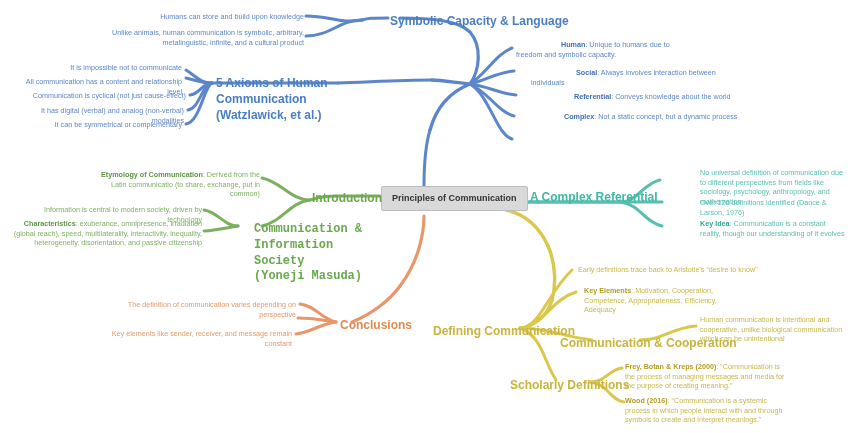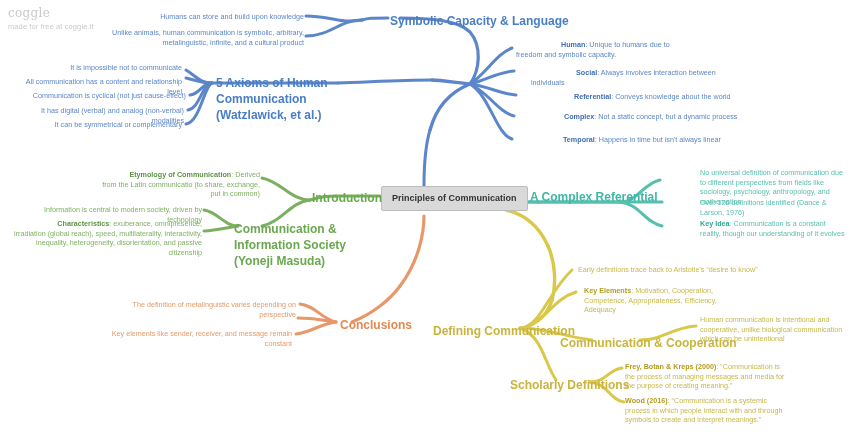--- a/index.html
+++ b/index.html
@@ -26,21 +26,21 @@
 
   .c-blue{color:#4a7ec4;}
   .c-green{color:#6aa84f;}
   .c-teal{color:#3fb8a5;}
   .c-yellow{color:#c9b43c;}
   .c-orange{color:#e08a52;}
 
   .leaf-blue{color:#5b86c9;}
   .leaf-blue b{color:#3d6fb5;padding-left:45px;}
   .leaf-green{color:#7cb05f;}
-  .leaf-green b{color:#5c9443;margin-left:28px;}
+  .leaf-green b{color:#5c9443;}
   .leaf-teal{color:#57bfae;}
   .leaf-teal b{color:#2fa793;}
   .leaf-yellow{color:#c8b749;}
   .leaf-yellow b{color:#b29c1f;}
   .leaf-orange{color:#e39a68;}
 
   .center{
     position:absolute;
     background:#d9d9d9;
     border:1px solid #bdbdbd;
@@ -52,24 +52,20 @@
     text-align:center;
     padding:5px 10px;
     white-space:nowrap;
   }
 </style>
 </head>
 <body>
 
 <div id="map">
 
-  <div class="logo">
-    <div class="logo-word">coggle</div>
-    <div class="logo-sub">made for free at coggle.it</div>
-  </div>
 
   <svg class="links" viewBox="0 0 848 433">
     <g fill="none" stroke-linecap="round">
 
       <path d="M424,186 C424,176 424,150 430,130" stroke="#5b86c9" stroke-width="3"></path>
       <path d="M430,130 C436,108 450,92 470,84" stroke="#5b86c9" stroke-width="3.4"></path>
 
       <path d="M470,84 C452,82 440,80 432,80" stroke="#5b86c9" stroke-width="3.4"></path>
       <path d="M470,84 C480,70 482,46 470,32 C458,20 430,18 400,18" stroke="#5b86c9" stroke-width="3.2"></path>
 
@@ -155,55 +151,52 @@
   </div>
 
   <div class="node l leaf-blue" style="left:529px;top:92px;width:220px;">
     <b>Referential</b><span>: Conveys knowledge about the world</span>
   </div>
 
   <div class="node l leaf-blue" style="left:519px;top:112px;width:220px;">
     <b>Complex</b><span>: Not a static concept, but a dynamic process</span>
   </div>
 
-  <div class="node l leaf-blue" style="left:518px;top:135px;width:220px;">
-    <b>Temporal</b><span>: Happens in time but isn't always linear</span>
-  </div>
 
   <div class="node l branch c-blue" style="left:216px;top:76px;width:130px;">
     <div>5 Axioms of Human Communication</div>
     <div>(Watzlawick, et al.)</div>
   </div>
 
   <div class="node r leaf-blue" style="left:10px;top:63px;width:172px;">It is impossible not to communicate</div>
   <div class="node r leaf-blue" style="left:10px;top:77px;width:172px;">All communication has a content and relationship level</div>
   <div class="node r leaf-blue" style="left:14px;top:91px;width:172px;">Communication is cyclical (not just cause-effect)</div>
   <div class="node r leaf-blue" style="left:10px;top:106px;width:174px;">It has digital (verbal) and analog (non-verbal) modalities</div>
   <div class="node r leaf-blue" style="left:14px;top:120px;width:168px;">It can be symmetrical or complementary</div>
 
   <div class="node l branch c-green" style="left:312px;top:191px;">Introduction</div>
 
   <div class="node r leaf-green" style="left:100px;top:170px;width:160px;">
     <b>Etymology of Communication</b><span>: Derived from the Latin communicatio (to share, exchange, put in common)</span>
   </div>
 
-  <div class="node l branch c-green" style="left:234px;top:222px;width:120px;">
+  <div class="node l branch c-green" style="left:254px;top:222px;width:120px;font-family:Liberation Mono, monospace;">
     <div>Communication &amp; Information Society</div>
     <div>(Yoneji Masuda)</div>
   </div>
 
   <div class="node r leaf-green" style="left:36px;top:205px;width:166px;">Information is central to modern society, driven by technology</div>
 
   <div class="node r leaf-green" style="left:4px;top:219px;width:198px;">
     <b>Characteristics</b><span>: exuberance, omnipresence, irradiation (global reach), speed, multilaterality, interactivity, inequality, heterogeneity, disorientation, and passive citizenship</span>
   </div>
 
   <div class="node l branch c-orange" style="left:340px;top:318px;">Conclusions</div>
 
-  <div class="node r leaf-orange" style="left:100px;top:300px;width:196px;">The definition of metalinguistic varies depending on perspective</div>
+  <div class="node r leaf-orange" style="left:100px;top:300px;width:196px;">The definition of communication varies depending on perspective</div>
   <div class="node r leaf-orange" style="left:94px;top:329px;width:198px;">Key elements like sender, receiver, and message remain constant</div>
 
   <div class="node l branch c-teal" style="left:530px;top:190px;">A Complex Referential</div>
 
   <div class="node l leaf-teal" style="left:700px;top:168px;width:146px;">No universal definition of communication due to different perspectives from fields like sociology, psychology, anthropology, and mathematics</div>
 
   <div class="node l leaf-teal" style="left:700px;top:198px;width:146px;">Over 126 definitions identified (Dance &amp; Larson, 1976)</div>
 
   <div class="node l leaf-teal" style="left:700px;top:219px;width:146px;">
     <b>Key Idea</b><span>: Communication is a constant reality, though our understanding of it evolves</span>

